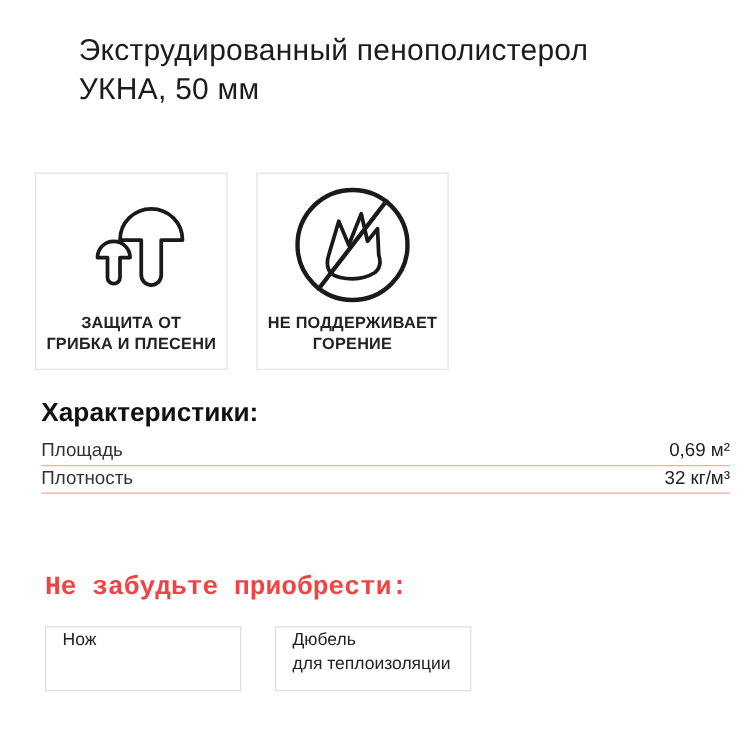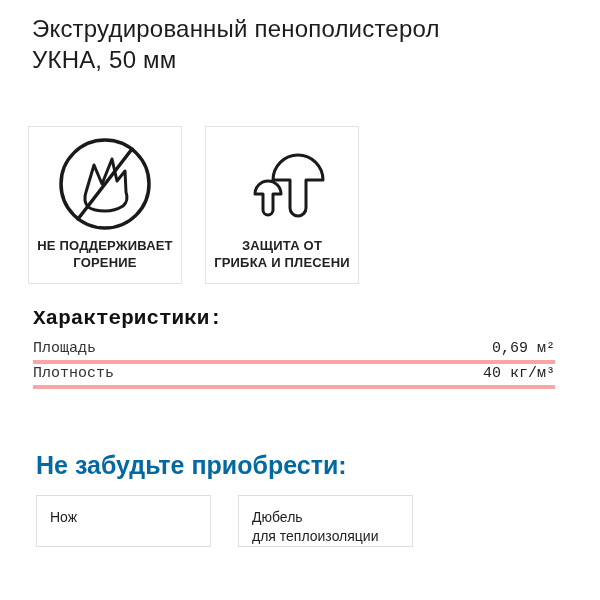--- a/index.html
+++ b/index.html
@@ -5,22 +5,22 @@
   html, body { margin:0; padding:0; background:#fff; }
   .page {
     position:relative;
     width:600px; height:600px;
     background:#ffffff;
     font-family:"Liberation Sans", sans-serif;
     color:#1f1f1f;
     overflow:hidden;
   }
   .title {
-    margin:0;
-    padding:13px 32px 0 32px;
+    margin:12px;
+    padding:13px 32px 0 51px;
     font-size:24px;
     font-weight:400;
     line-height:31px;
     letter-spacing:0.2px;
     white-space:pre-line;
     color:#1c1c1c;
   }
   
   .features {
     display:flex;
@@ -48,113 +48,113 @@
     font-weight:700;
     line-height:17px;
     text-align:center;
     white-space:pre-line;
     letter-spacing:0.2px;
     color:#222;
   }
   
   .specs {
     margin-top:22px;
-    padding:0 45px 0 33px;
-    font-family:Liberation Mono, monospace;
+    padding:0 16px 0 33px;
   }
   .specs-heading {
     margin:0 0 7px 0;
     font-size:21px;
     font-weight:700;
     line-height:26px;
     color:#111;
   }
   .spec-row {
     display:flex;
     justify-content:space-between;
     align-items:baseline;
-    border-bottom:4px solid #fca5a5;
+    border-bottom:1px solid #fca5a5;
     padding:2px 0 3px 0;
     font-size:15px;
     line-height:16px;
   }
   .spec-label { color:#333; }
   .spec-value { color:#222; text-align:center; }
   
   .purchase {
     margin-top:63px;
     padding-left:36px;
   }
   .purchase-heading {
     margin:0 0 17px 0;
-    font-size:25px;
+    font-size:21px;
     font-weight:700;
     line-height:26px;
-    color:#0369a1;
+    color:#ef4444;
+    font-family:Liberation Mono, monospace;
   }
   .purchase-boxes { display:flex; gap:27px; }
   .purchase-box {
     box-sizing:border-box;
-    width:175px; height:52px;
+    width:157px; height:52px;
     border:1px solid #dedede;
     background:#fff;
-    padding:12px 10px 0 13px;
+    padding:0 10px 0 13px;
     font-size:14px;
     line-height:19px;
     white-space:pre-line;
     color:#222;
     cursor:pointer;
   }
 </style>
 </head>
 <body>
 
 <div class="page">
 
   <h1 class="title">Экструдированный пенополистерол
 УКНА, 50 мм</h1>
 
   <div class="features">
 
     <div class="feature-card">
       <div class="feature-icon">
         <svg viewBox="0 0 100 100">
+          <path class="icon-shape" d="M 41,46 A 25 25 0 0 1 91,46 L 74,46 L 74,74 A 8 8 0 0 1 58,74 L 58,46 Z"></path>
+          <path class="icon-shape" d="M 23,60 A 13 13 0 0 1 49,60 L 41,60 L 41,76 A 5 5 0 0 1 31,76 L 31,60 Z"></path>
+        </svg>
+      </div>
+      <div class="feature-label">ЗАЩИТА ОТ
+ГРИБКА И ПЛЕСЕНИ</div>
+    </div>
+
+    <div class="feature-card">
+      <div class="feature-icon">
+        <svg viewBox="0 0 100 100">
           <circle class="icon-stroke" cx="50" cy="50" r="44"></circle>
           <path class="icon-flame" d="M 33,73 Q 28,67 31,58 L 39,31 L 47,50 L 57,25 L 62,47 L 70,37 L 71,58 Q 74,67 68,72 Q 60,77 50,77 Q 39,77 33,73 Z"></path>
           <line class="icon-stroke" x1="77" y1="15" x2="23" y2="85"></line>
         </svg>
       </div>
       <div class="feature-label">НЕ ПОДДЕРЖИВАЕТ
 ГОРЕНИЕ</div>
-    </div>
-
-    <div class="feature-card">
-      <div class="feature-icon">
-        <svg viewBox="0 0 100 100">
-          <path class="icon-shape" d="M 41,46 A 25 25 0 0 1 91,46 L 74,46 L 74,74 A 8 8 0 0 1 58,74 L 58,46 Z"></path>
-          <path class="icon-shape" d="M 23,60 A 13 13 0 0 1 49,60 L 41,60 L 41,76 A 5 5 0 0 1 31,76 L 31,60 Z"></path>
-        </svg>
-      </div>
-      <div class="feature-label">ЗАЩИТА ОТ
-ГРИБКА И ПЛЕСЕНИ</div>
     </div>
 
 
   </div>
 
   <section class="specs">
     <h2 class="specs-heading">Характеристики:</h2>
 
     <div class="spec-row">
       <span class="spec-label">Площадь</span>
       <span class="spec-value">0,69 м²</span>
     </div>
     <div class="spec-row">
       <span class="spec-label">Плотность</span>
-      <span class="spec-value">40 кг/м³</span>
+      <span class="spec-value">32 кг/м³</span>
     </div>
   </section>
 
   <section class="purchase">
     <h2 class="purchase-heading">Не забудьте приобрести:</h2>
     <div class="purchase-boxes">
       <div class="purchase-box">Нож</div>
       <div class="purchase-box">Дюбель
 для теплоизоляции</div>
     </div>

